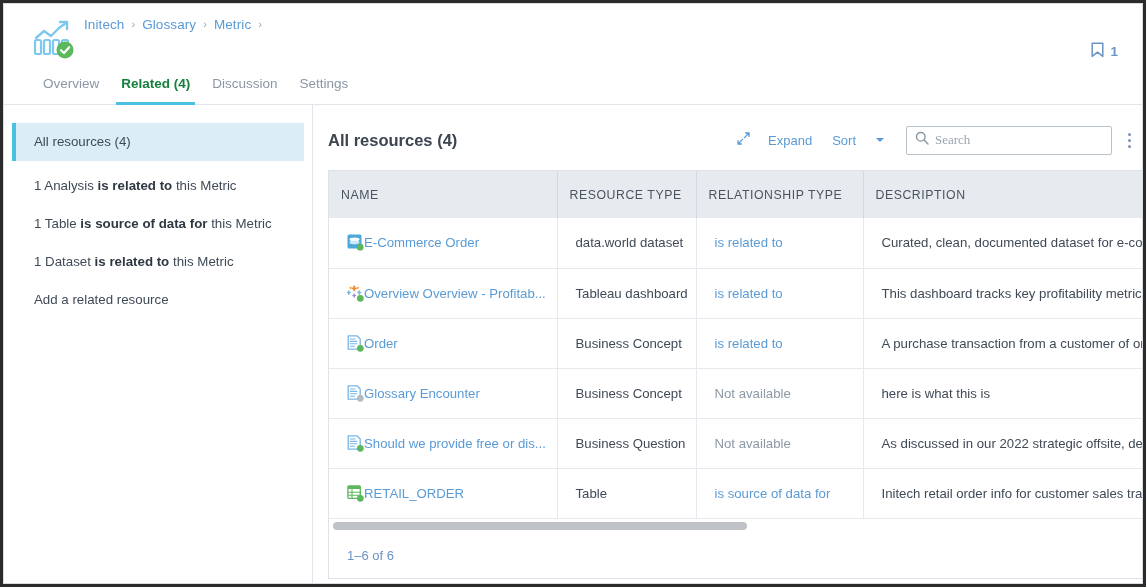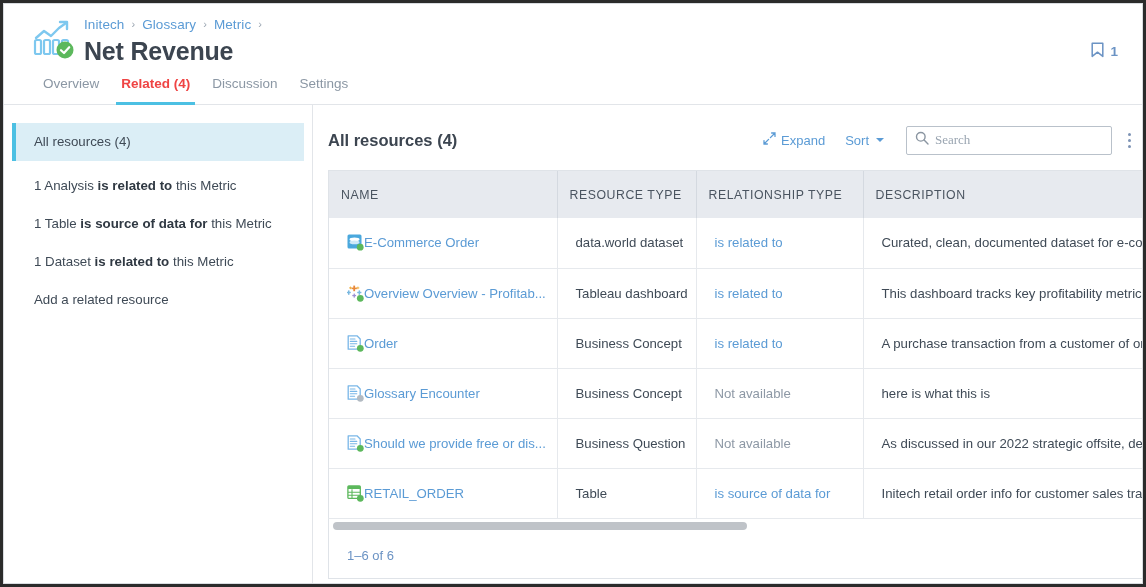--- a/index.html
+++ b/index.html
@@ -82,21 +82,21 @@
   .tab {
     font-size: 13.5px;
     color: #8b97a4;
     padding: 0 11px 9px 11px;
     cursor: pointer;
     position: relative;
     line-height: 17px;
     white-space: nowrap;
   }
   .tab:first-child { padding-left: 2px; }
-  .tab.active { color: #ef4444; font-weight: bold; text-align: right; }
+  .tab.active { color: #15803d; font-weight: bold; text-align: right; }
   .tab.active::after {
     content: "";
     position: absolute;
     left: 6px; right: 6px; bottom: -1px;
     height: 3px;
     background: #4cc0e3;
   }
   .tab:first-child.active::after { left: 0; }
 
   
@@ -151,21 +151,21 @@
     display: flex;
     align-items: center;
     gap: 0;
   }
   .act {
     color: #5b9bd5;
     font-size: 13px;
     cursor: pointer;
     display: flex;
     align-items: center;
-    gap: 5px;
+    gap: 18px;
     padding: 0 10px;
     white-space: nowrap;
   }
   .caret {
     width: 0; height: 0;
     border-left: 4px solid transparent;
     border-right: 4px solid transparent;
     border-top: 4px solid #5b9bd5;
     margin-left: 2px;
     display: inline-block;
@@ -303,21 +303,20 @@
       </div>
       <div class="titlewrap">
         <div class="breadcrumb">
           <a class="crumb" href="#">Initech</a>
           <span class="crumb-sep">›</span>
           <a class="crumb" href="#">Glossary</a>
           <span class="crumb-sep">›</span>
           <a class="crumb" href="#">Metric</a>
           <span class="crumb-sep">›</span>
         </div>
-        <div class="page-title">Net Revenue</div>
       </div>
     </div>
     <div class="bookmark">
       <span>
         <svg width="13" height="16" viewBox="0 0 13 16">
           <path d="M1.2 1.2 H11.8 V14.4 L6.5 10.2 L1.2 14.4 Z" fill="none" stroke="#6b93c4" stroke-width="1.5" stroke-linejoin="round"></path>
         </svg>
       </span>
       <span class="bm-count">1</span>
     </div>

